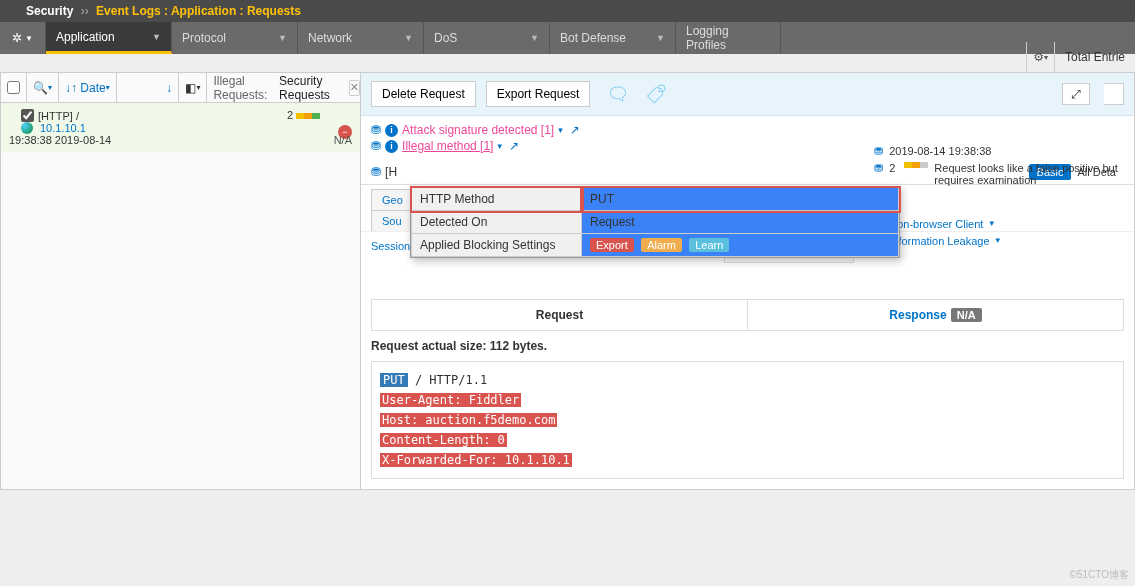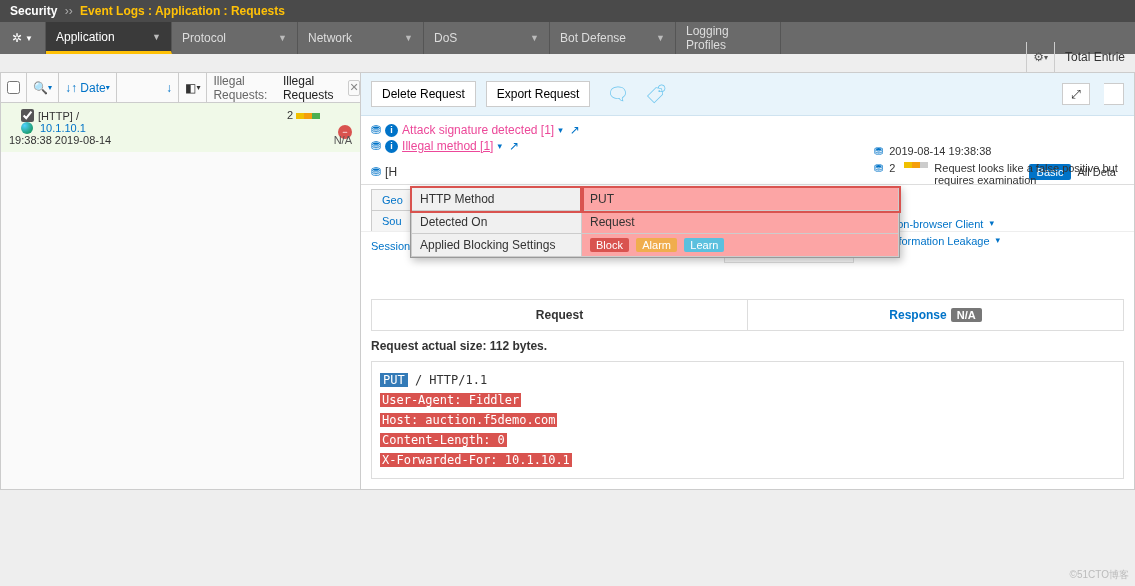--- a/index.html
+++ b/index.html
@@ -1,19 +1,19 @@
 <!DOCTYPE html>
 <html><head>
 <meta charset="utf-8">
 <style>
 * { box-sizing: border-box; margin: 0; padding: 0; }
 body { font-family: Arial, Helvetica, sans-serif; font-size: 12px; color: #333; background: #eee; width: 1135px; height: 586px; overflow: hidden; position: relative; }
 a { text-decoration: none; }
 .breadcrumb-bar { background: #4a4a4a; color: #fff; padding: 4px 10px; font-size: 12px; }
-.breadcrumb-bar .sec { color: #fff; font-weight: bold; }
+.breadcrumb-bar .sec { color: #fff; font-weight: bold; margin-left: 16px; }
 .breadcrumb-bar .sep { color: #aaa; margin: 0 4px; }
 .breadcrumb-bar .crumb { color: #ffc107; font-weight: bold; }
 .tabs-row { background: #6a6a6a; display: flex; align-items: stretch; height: 32px; }
 .gear-box { width: 46px; display: flex; align-items: center; justify-content: center; color: #fff; border-right: 1px solid #555; cursor: pointer; }
 .tab { width: 126px; padding: 0 10px; display: flex; align-items: center; justify-content: space-between; color: #ddd; border-right: 1px solid #555; cursor: pointer; font-size: 12px; }
 .tab.active { background: #3a3a3a; color: #fff; border-bottom: 3px solid #ffc107; }
 .tab .chev { font-size: 9px; color: #bbb; }
 .work { display: flex; background: #fff; border: 1px solid #ccc; }
 .toolbar2 { display: flex; align-items: center; height: 30px; border-bottom: 1px solid #ccc; background: #fafafa; }
 .tb-cell { border-right: 1px solid #ccc; height: 100%; display: flex; align-items: center; justify-content: center; padding: 0 6px; cursor: pointer; color: #0073c8; }
@@ -56,21 +56,21 @@
 .tabs-geo { display:flex; padding:0 10px; margin-top:4px; }
 .geo-tab { border:1px solid #ccc; border-bottom:none; background:#f5f5f5; padding:4px 10px; font-size:11px; color:#0073c8; cursor:pointer; }
 .sess-row { display:flex; align-items:center; padding:4px 10px; gap:10px; border-top:1px solid #eee; font-size:11px;}
 .sess-lbl { color:#0073c8; }
 .sess-val { border:1px solid #ccc; padding:2px 6px; font-family:monospace; color:#555; }
 .info-kv { position:absolute; right:0; top:70px; width:260px; font-size:11px; }
 .info-kv .row { display:flex; gap:6px; padding:2px 0; align-items:flex-start; }
 .info-kv .arrowdn{color:#0073c8;font-size:9px;}
 .info-kv .flink{color:#0073c8;cursor:pointer;}
 .attack-types { position:absolute; right:280px; top:164px; border:1px solid #ddd; padding:6px 10px; font-size:11px; background:#fafafa; width:130px;}
-.popup { position:absolute; left:410px; top:186px; width:490px; background:#fca5a5; border:1px solid #999; box-shadow:2px 3px 8px rgba(0,0,0,0.25); z-index:50; }
+.popup { position:absolute; left:410px; top:186px; width:490px; background:#3b82f6; border:1px solid #999; box-shadow:2px 3px 8px rgba(0,0,0,0.25); z-index:50; }
 .popup table { width:100%; border-collapse:collapse; font-size:12px; }
 .popup td { border:1px solid #ccc; padding:4px 8px; }
 .popup td.k { background:#f0f0f0; width:170px; }
 .hl-row td { outline:2px solid #d9534f; }
 .hl-row td.v { outline:2px solid #d9534f; color:#333; }
 .tag-block{background:#d9534f;color:#fff;padding:1px 6px;border-radius:2px;font-size:11px;margin-right:4px;cursor:pointer;}
 .tag-alarm{background:#f0ad4e;}
 .tag-learn{background:#5bc0de;}
 .req-resp-tabs { display:flex; border:1px solid #ddd; margin:40px 10px 0 10px; }
 .rr-tab { flex:1; text-align:center; padding:8px; cursor:pointer; font-size:12px; }
@@ -128,21 +128,21 @@
   <div class="left-col">
     <div class="toolbar2" style="position:relative;">
       <div class="tb-cell chk">
           <input type="checkbox" style="">
         </div>
       <div class="tb-cell">🔍<span style="font-size:8px;color:#0073c8;">▾</span></div>
       <div class="tb-cell"><span style="color:#0073c8;">↓↑</span>&nbsp;<span style="color:#0073c8;">Date</span><span style="font-size:8px;color:#0073c8;">▾</span></div>
       <div class="tb-cell"><span style="color:#0073c8;margin-top:45px;">Newest</span>&nbsp;<span style="color:#0073c8;">↓</span></div>
       <div class="tb-cell" style="color:#333;">◧<span style="font-size:8px;">▾</span></div>
       <span class="filter-lbl">Illegal Requests:</span>
-      <span class="filter-strong">Illegal Requests</span>
+      <span class="filter-strong">Security Requests</span>
       <span class="x-tag">✕</span>
     </div>
     <div class="entry">
       <div class="line1">
           <input type="checkbox" class="chk" checked="" style=""> 
           <span class="proto">[HTTP] /</span>
         </div>
       <div class="line1">
           <span class="globe"></span>
           <span class="ip">10.1.10.1</span>
@@ -268,21 +268,21 @@
       <td class="k">HTTP Method</td>
       <td class="v">PUT</td>
     </tr>
     <tr>
       <td class="k">Detected On</td>
       <td>Request</td>
     </tr>
     <tr>
       <td class="k">Applied Blocking Settings</td>
       <td>
-        <span class="tag-block">Block</span>
+        <span class="tag-block">Export</span>
         <span class="tag-block tag-alarm">Alarm</span>
         <span class="tag-block tag-learn">Learn</span>
       </td>
     </tr>
   </tbody>
     </table>
 </div>
 
 <div class="watermark">©51CTO博客</div>
 

